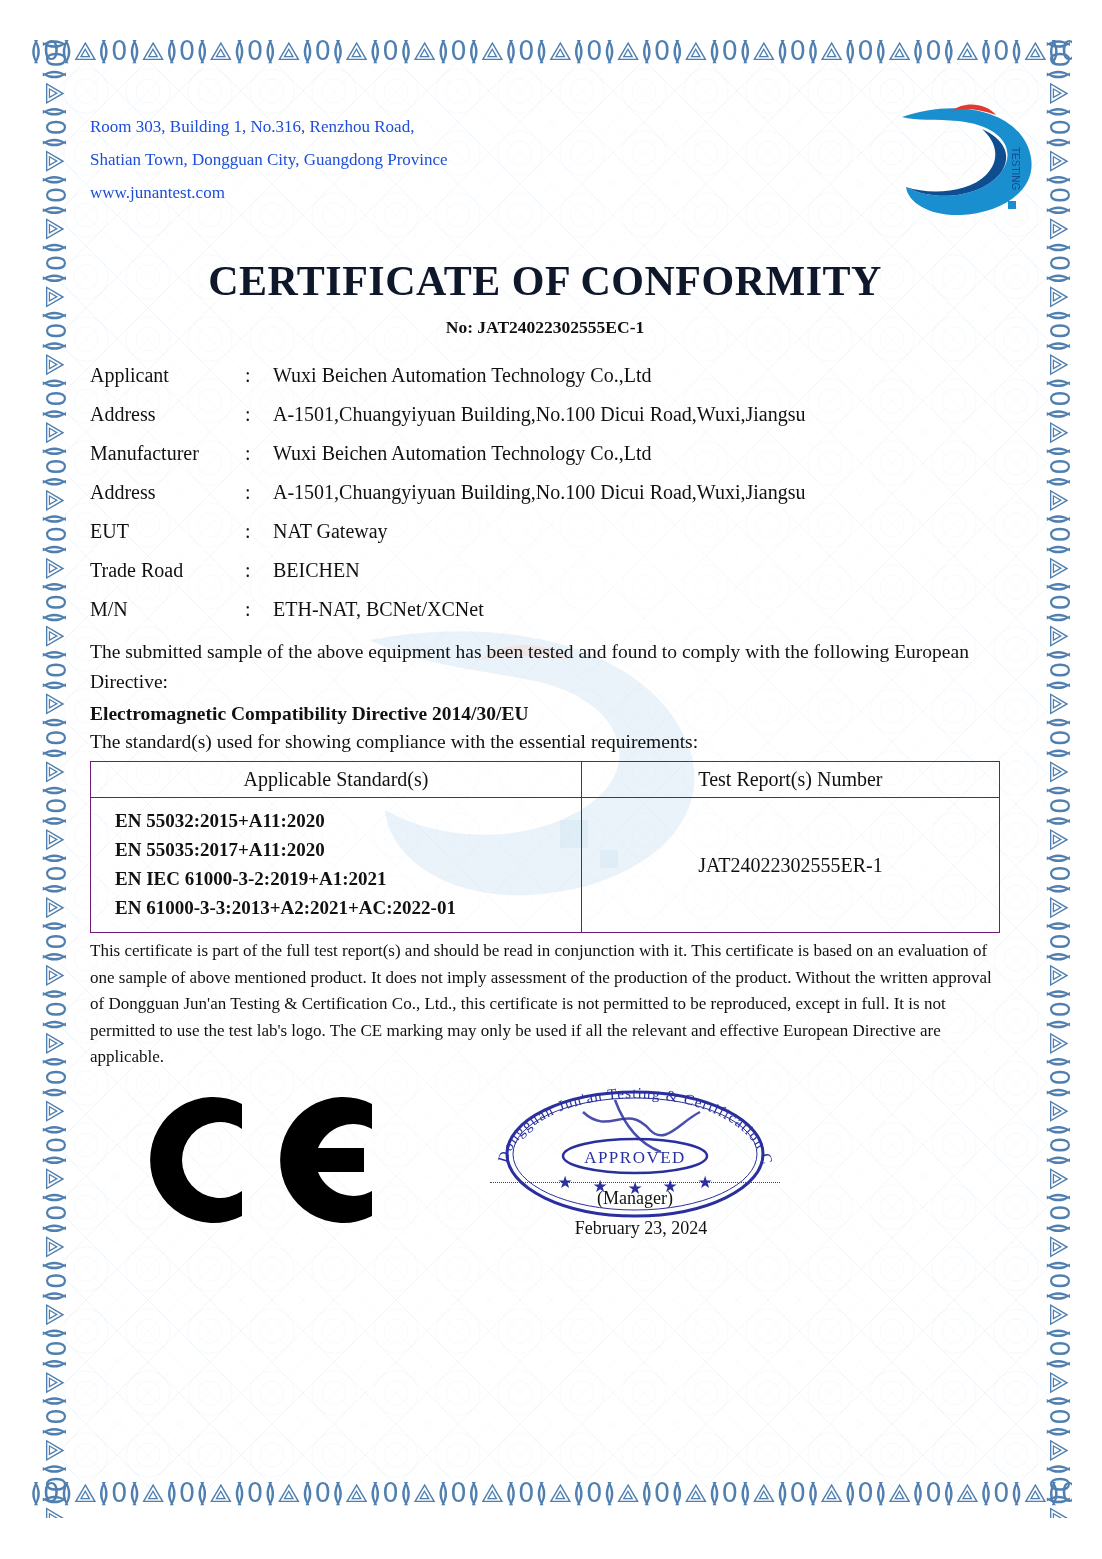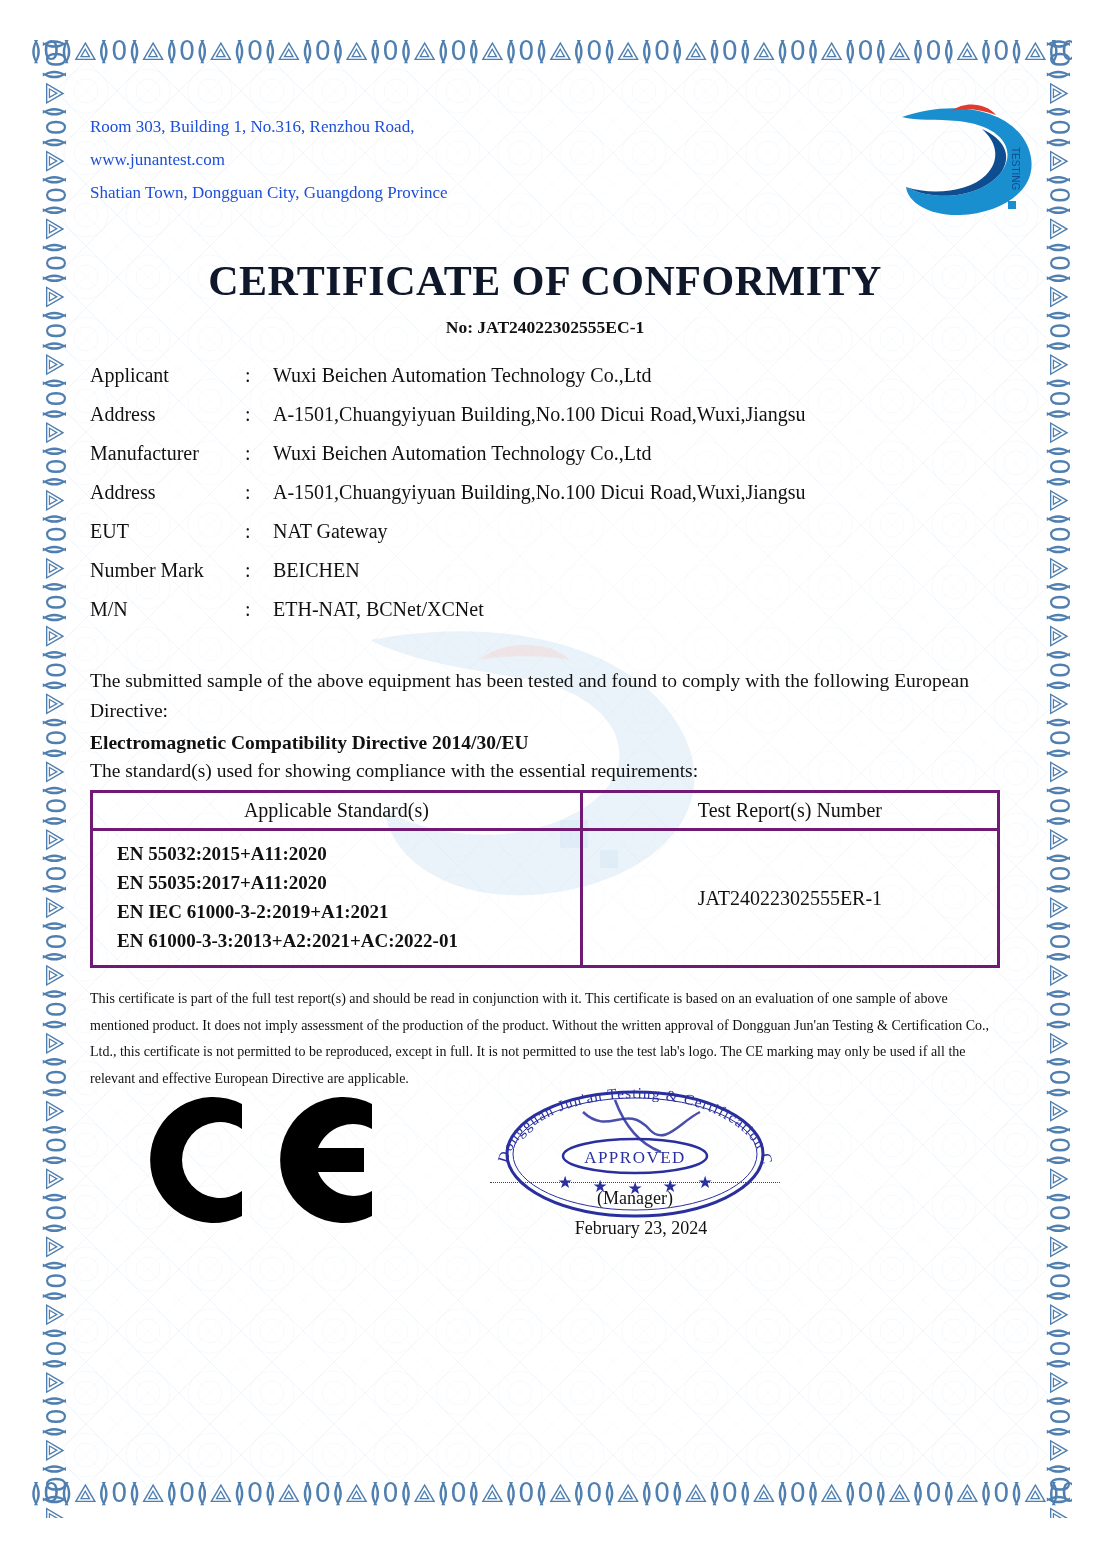--- a/index.html
+++ b/index.html
@@ -104,42 +104,42 @@
     font-size: 20px;
   }
   table.fields td {
     padding: 8px 0;
     vertical-align: top;
   }
   td.f-label { width: 155px; }
   td.f-colon { width: 28px; }
 
   .para {
-    margin-top: 37px;
+    margin-top: 8px;
     font-size: 19.5px;
     line-height: 30px;
   }
   .directive {
     margin-top: 6px;
     font-size: 19.5px;
     font-weight: bold;
   }
   .std-intro {
     margin-top: 6px;
     font-size: 19.5px;
   }
 
   table.std {
     margin-top: 8px;
     border-collapse: collapse;
     width: 100%;
     border: 1px solid #222;
   }
   table.std th, table.std td {
-    border: 3px solid #701a75;
+    border: 1px solid #701a75;
   }
   table.std th {
     font-weight: normal;
     font-size: 20px;
     padding: 6px 0;
     text-align: center;
   }
   td.std-list {
     padding: 8px 0 10px 24px;
     font-size: 19px;
@@ -149,22 +149,22 @@
   }
   td.std-report {
     text-align: center;
     font-size: 20px;
     font-weight: normal;
     vertical-align: middle;
     margin-left: 18px;
   }
 
   .disclaimer {
-    margin-top: 18px;
-    font-size: 14px;
+    margin-top: 5px;
+    font-size: 17px;
     line-height: 26.5px;
     text-align: left;
   }
 
   
   .ce-mark {
     position: absolute;
     left: 150px; top: 1090px;
     width: 240px; height: 140px;
   }
@@ -241,22 +241,22 @@
   <path d="M58 16 C70 6 92 8 102 20 C86 14 70 13 58 16 Z" fill="#e23a2e"></path>
   <rect x="98" y="92" width="12" height="12" fill="#1a8fd0"></rect>
   <rect x="114" y="106" width="8" height="8" fill="#1a8fd0"></rect>
   <text x="118" y="52" font-family="Liberation Sans, sans-serif" font-size="10" fill="#0e4d8f" transform="rotate(90 118 52)">TESTING</text>
 </svg>
 
 <div class="content">
 
   <div class="addr-block">
     <div>Room 303, Building 1, No.316, Renzhou Road,</div>
+    <div>Shatian Town, Dongguan City, Guangdong Province</div>
     <div>www.junantest.com</div>
-    <div>Shatian Town, Dongguan City, Guangdong Province</div>
   </div>
 
   <div class="cert-title">CERTIFICATE OF CONFORMITY</div>
   <div class="cert-no">No: JAT24022302555EC-1</div>
 
   <table class="fields">
     <tbody>
       <tr>
         <td class="f-label">Applicant</td>
         <td class="f-colon">:</td>
@@ -276,21 +276,21 @@
         <td class="f-label">Address</td>
         <td class="f-colon">:</td>
         <td class="f-value">A-1501,Chuangyiyuan Building,No.100 Dicui Road,Wuxi,Jiangsu</td>
       </tr>
       <tr>
         <td class="f-label">EUT</td>
         <td class="f-colon">:</td>
         <td class="f-value">NAT Gateway</td>
       </tr>
       <tr>
-        <td class="f-label">Number Mark</td>
+        <td class="f-label">Trade Road</td>
         <td class="f-colon">:</td>
         <td class="f-value">BEICHEN</td>
       </tr>
       <tr>
         <td class="f-label">M/N</td>
         <td class="f-colon">:</td>
         <td class="f-value">ETH-NAT, BCNet/XCNet</td>
       </tr>
     </tbody>
   </table>

